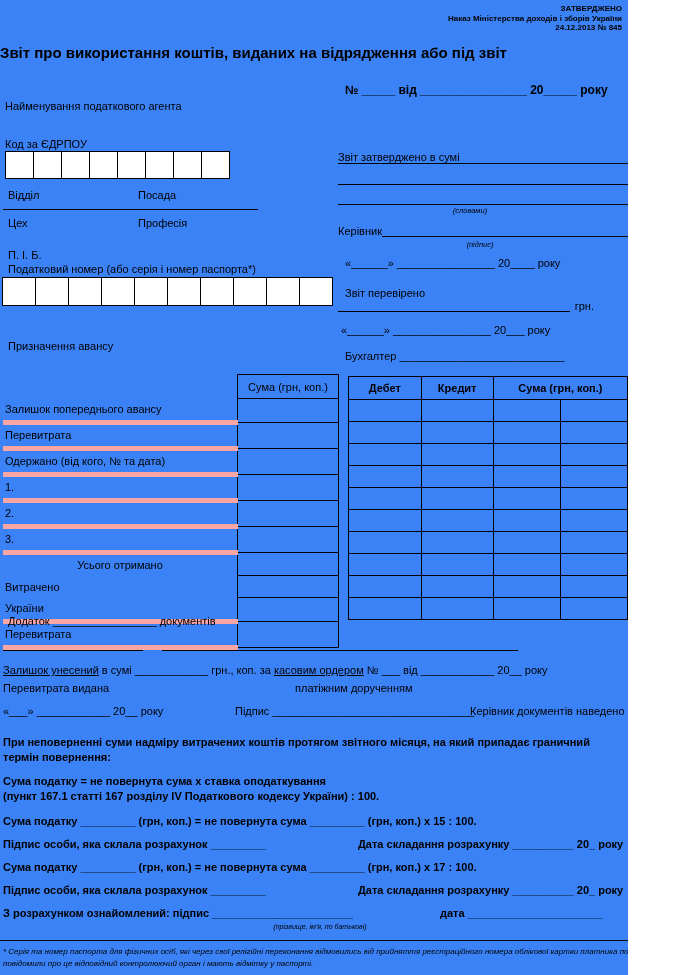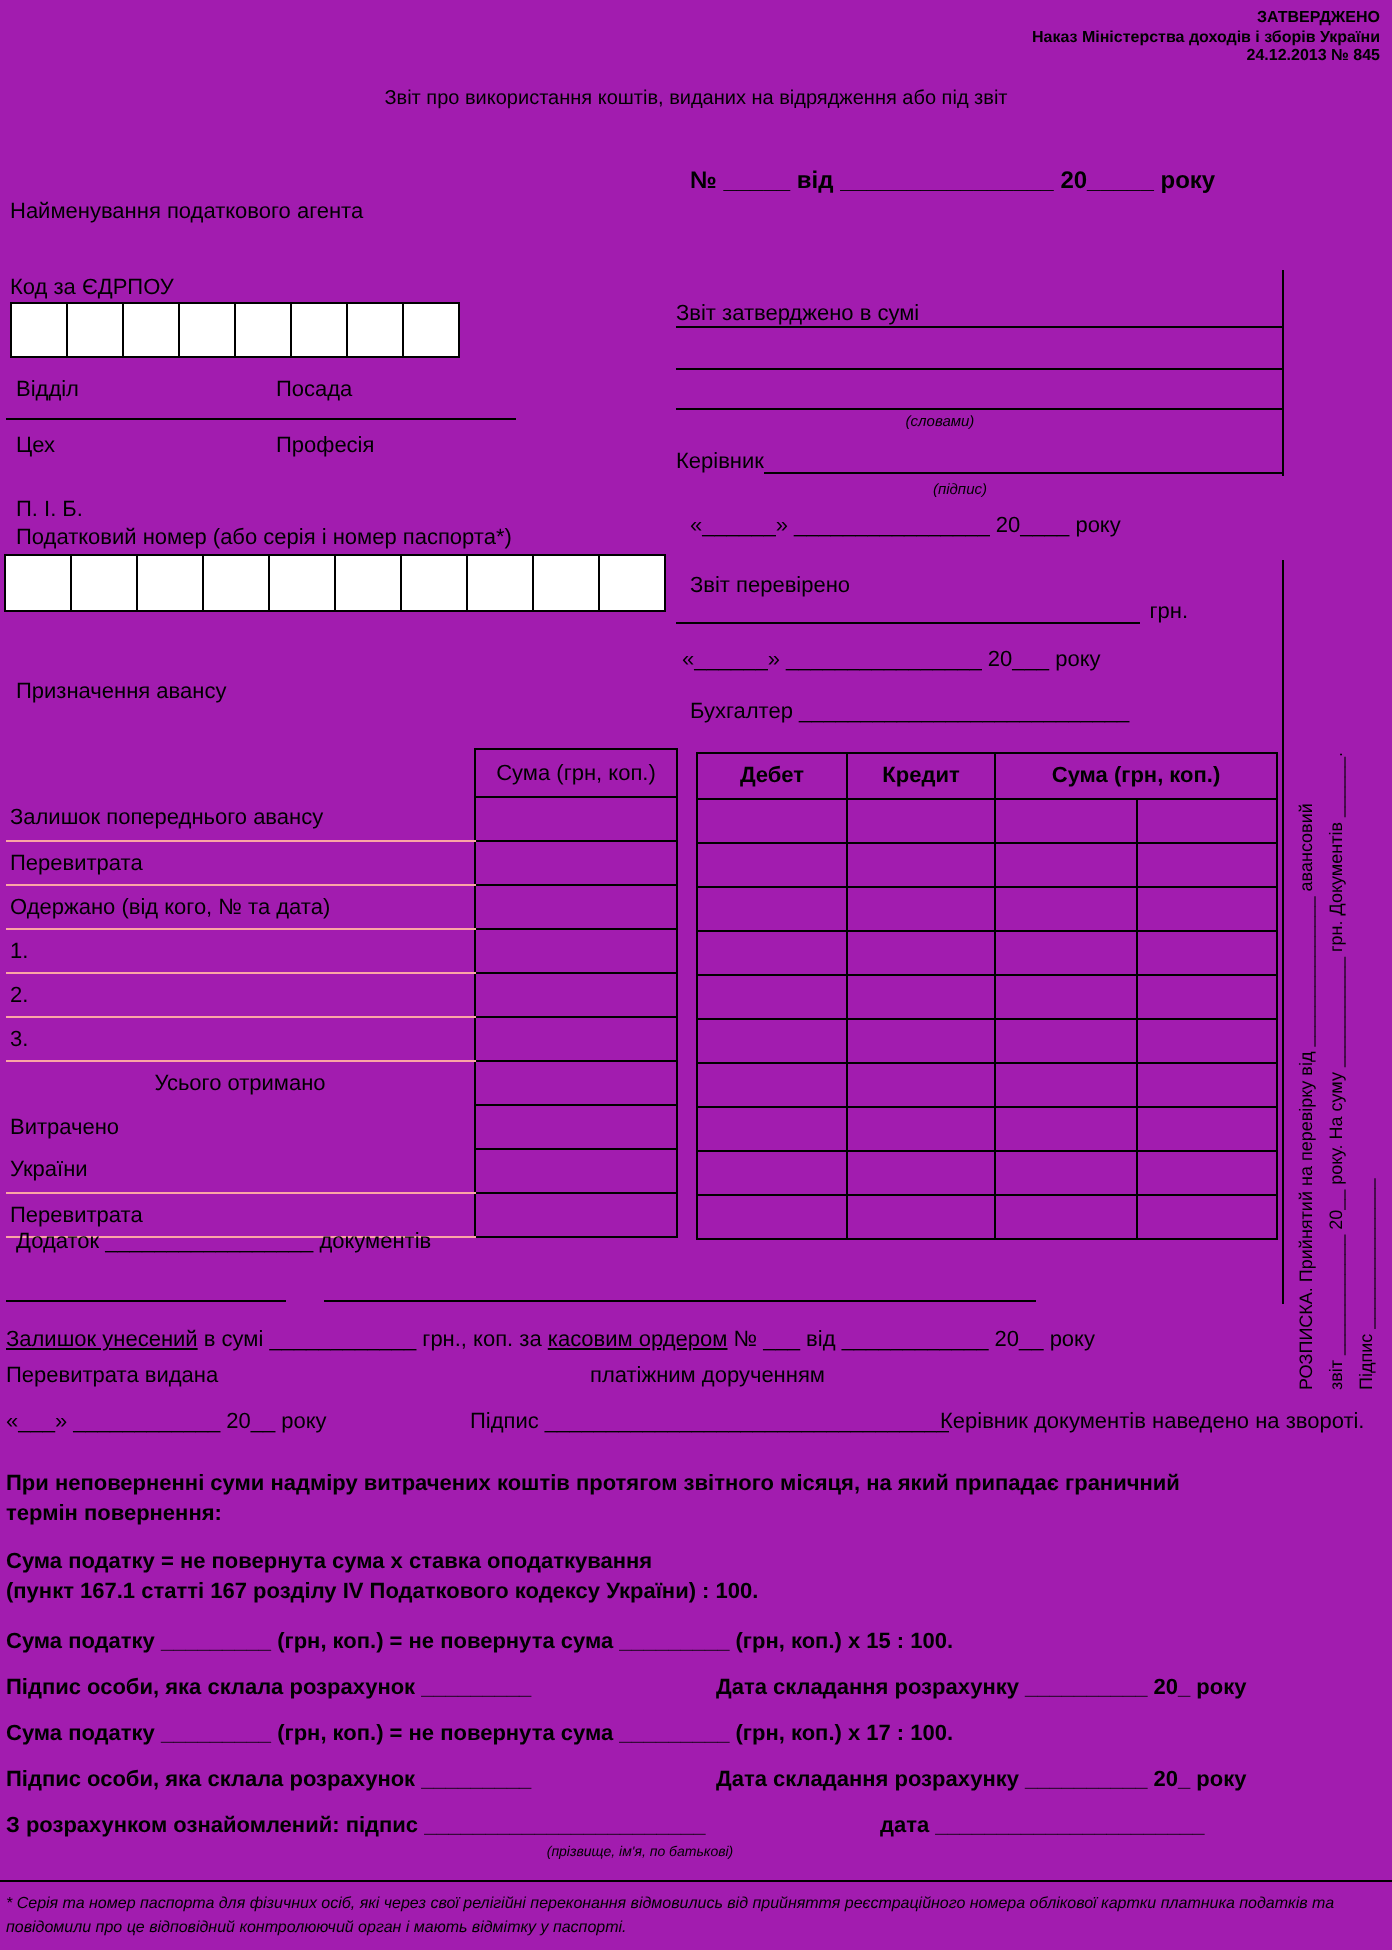--- a/index.html
+++ b/index.html
@@ -1,35 +1,35 @@
 <!DOCTYPE html>
 <html><head>
 <meta charset="utf-8">
 <style>
   html,body{margin:0;padding:0;background:#fff;}
-  .page{position:relative;width:696px;height:975px;background:#a21caf;color:#000;
+  .page{position:relative;width:628px;height:975px;background:#3b82f6;color:#000;
         font-family:"Liberation Sans", sans-serif;font-size:11px;overflow:hidden;}
   .abs{position:absolute;}
   .b{font-weight:bold;}
   .nowrap{white-space:nowrap;}
   .approval{position:absolute;top:4px;right:6px;text-align:right;font-size:8px;font-weight:bold;line-height:9.5px;}
-  .title{position:absolute;top:44px;left:0;width:100%;text-align:center;font-size:10px;font-weight:normal;}
+  .title{position:absolute;top:44px;left:0;width:100%;text-align:left;font-size:15px;font-weight:bold;}
   .docnum{position:absolute;left:345px;top:83px;font-size:12px;font-weight:bold;}
   .hline{position:absolute;height:1px;background:#000;}
   .vline{position:absolute;width:1px;background:#000;}
   .box-row{position:absolute;display:flex;}
   .box-cell{width:27px;height:26px;border:1px solid #000;margin-left:-1px;background:#fff;}
   .box-cell:first-child{margin-left:0;}
   .box-cell-lg{width:32px;height:27px;border:1px solid #000;margin-left:-1px;background:#fff;}
   .box-cell-lg:first-child{margin-left:0;}
   .flexline{position:absolute;display:flex;align-items:flex-end;}
   .fill{flex:1;border-bottom:1px solid #000;height:12px;}
   .ltable{position:absolute;left:3px;top:374px;border-collapse:collapse;table-layout:fixed;}
   .ltable td{font-size:11px;padding:0 2px;height:21px;vertical-align:middle;}
-  .ltable td.lblcol{width:230px;border:none;border-bottom:1px solid #fca5a5;}
+  .ltable td.lblcol{width:230px;border:none;border-bottom:5px solid #fca5a5;}
   .ltable tr.no-ul td.lblcol{border-bottom:none;}
   .ltable td.sumcol{width:96px;border:1px solid #000;}
   .ltable td.hdr-lbl{border:none;}
   .ltable td.hdr-sum{border:1px solid #000;height:23px;text-align:center;}
   .center{text-align:center;}
   .dtable{position:absolute;left:348px;top:376px;border-collapse:collapse;table-layout:fixed;}
   .dtable th,.dtable td{border:1px solid #000;height:21px;font-size:11px;padding:0 2px;}
   .dtable th{height:22px;font-weight:bold;text-align:center;}
   .rozpyska{position:absolute;left:646px;top:695px;width:430px;height:46px;
             transform:rotate(-90deg);transform-origin:0 0;font-size:9px;line-height:15px;white-space:nowrap;}

